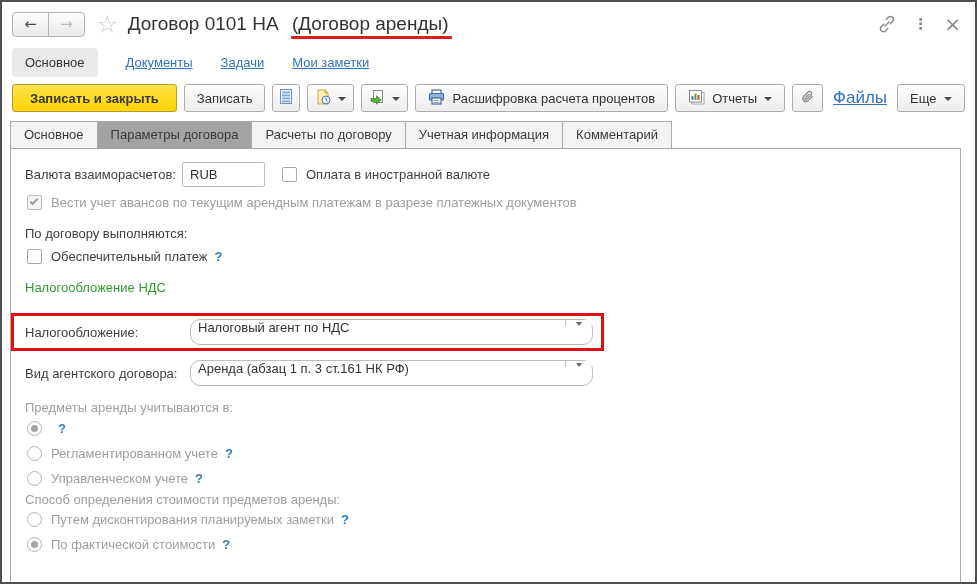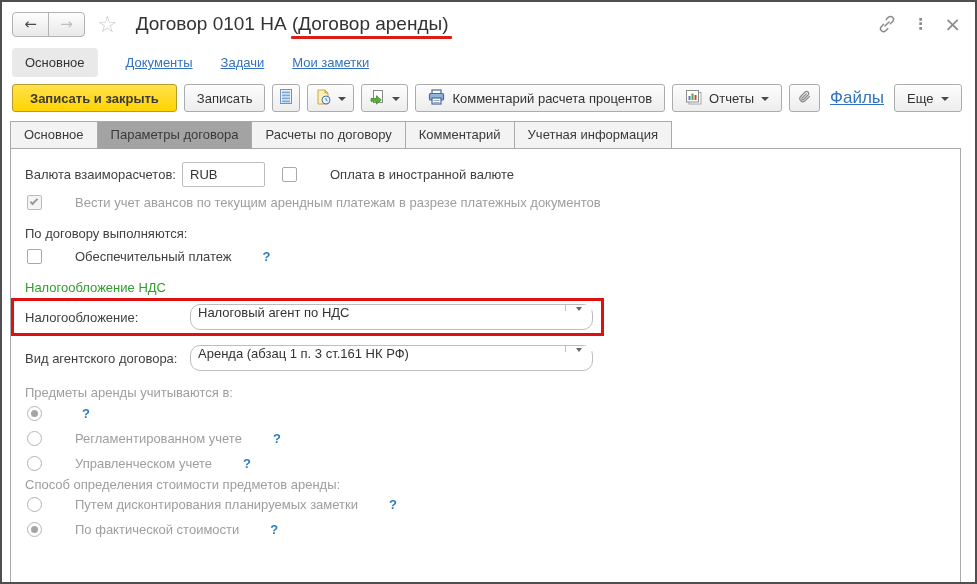--- a/index.html
+++ b/index.html
@@ -18,21 +18,21 @@
     width:37px; height:25px; border:1px solid #b3b3b3;
     background: linear-gradient(#fdfdfd,#e9e9e9);
     display:flex; align-items:center; justify-content:center;
     font-size:15px; color:#4a4a4a; cursor:pointer; padding:0;
     font-family:"DejaVu Sans", sans-serif;
   }
   .histbtn.back { border-radius:4px 0 0 4px; }
   .histbtn.fwd  { border-radius:0 4px 4px 0; margin-left:-1px; color:#bdbdbd; }
   .star { font-size:23px; color:#c9c9c9; margin:0 10px 0 12px; cursor:pointer; line-height:1;
           font-family:"DejaVu Sans", sans-serif; }
-  .title { margin:8px; font-size:19px; font-weight:400; color:#333; white-space:pre; display:flex; }
+  .title { margin:0; font-size:19px; font-weight:400; color:#333; white-space:pre; display:flex;gap:8px; }
   .title-hl { position:relative; }
   .red-underline { position:absolute; left:-1px; right:-3px; bottom:-4px; height:3px;
                    background:#d91e18; border-radius:1px; }
   .tb-spacer { flex:1; }
   .hdr-ico { color:#8a8a8a; margin-left:16px; cursor:pointer; display:flex; align-items:center; }
   .hdr-ico.dots { font-size:15px; font-weight:700; letter-spacing:0;
                   font-family:"DejaVu Sans", sans-serif; }
   .hdr-ico.close { font-size:20px; font-family:"DejaVu Sans", sans-serif; }
   
   .navrow { height: 37px; display:flex; align-items:center; padding:0 10px; gap:28px; font-size:13px; }
@@ -87,28 +87,28 @@
         flex:none; position:relative; cursor:pointer; display:inline-block; }
   .cb.disabled { border-color:#bcbcbc; background:#f4f4f4; cursor:default; }
   .checkmark { position:absolute; left:2px; top:3px; width:8px; height:4px;
                border-left:2px solid #9a9a9a; border-bottom:2px solid #9a9a9a; transform:rotate(-45deg); }
   .radio { width:15px; height:15px; border:1px solid #b3b3b3; border-radius:50%; background:#fff;
            flex:none; position:relative; display:inline-block; }
   .radio-dot { position:absolute; left:3px; top:3px; width:7px; height:7px; border-radius:50%; background:#a5a5a5; }
   .dis { color:#9e9e9e; }
   .help { color:#2d7dc1; font-weight:700; margin-left:7px; font-size:13px; cursor:pointer; }
   .section-lbl { margin: 0 0 8px 0; }
-  .green-hdr { color:#2e9e2e; margin-bottom:3px; cursor:pointer; }
+  .green-hdr { color:#2e9e2e; margin-bottom:18px; cursor:pointer; }
   .red-box {
     border:3px solid #dd1111; width:593px; margin-left:-14px;
     padding:3px 8px 3px 11px; display:flex; align-items:center; margin-bottom:9px;
   }
   .mb8 { margin-bottom:8px; } .mb10 { margin-bottom:10px; } .mb14 { margin-bottom:14px; }
   .mb16 { margin-bottom:16px; } .mb6 { margin-bottom:6px; }
-  .cbrow { display:flex; align-items:flex-end;gap:24px; }
+  .cbrow { display:flex; align-items:flex-end; }
   .cbrow .cb, .cbrow .radio { margin-right:9px; }
   .indent { margin-left:2px; }
 </style>
 </head>
 <body>
 
 <div class="window">
 
   <div class="titlebar">
     <div class="histnav">
@@ -177,21 +177,21 @@
     <button class="btn">
       <span>
         <svg width="17" height="16" viewBox="0 0 17 16">
           <rect x="4" y="1" width="9" height="4" fill="#ffffff" stroke="#46689b" stroke-width="1.2"></rect>
           <rect x="1.5" y="4.5" width="14" height="6.5" rx="1" fill="#8fb4dc" stroke="#46689b" stroke-width="1.2"></rect>
           <rect x="4" y="9" width="9" height="6" fill="#ffffff" stroke="#46689b" stroke-width="1.2"></rect>
           <line x1="5.5" y1="11.5" x2="11.5" y2="11.5" stroke="#9aa7b8"></line>
           <line x1="5.5" y1="13.5" x2="11.5" y2="13.5" stroke="#9aa7b8"></line>
         </svg>
       </span>
-      <span>Комментарий расчета процентов</span>
+      <span>Расшифровка расчета процентов</span>
     </button>
     <button class="btn">
       <span>
         <svg width="17" height="16" viewBox="0 0 17 16">
           <rect x="4" y="3.5" width="12" height="11.5" fill="#ffffff" stroke="#a5a5a5"></rect>
           <rect x="1.5" y="1.5" width="12" height="11.5" fill="#ffffff" stroke="#8a8a8a"></rect>
           <rect x="3.5" y="7" width="2" height="4" fill="#4d82c3"></rect>
           <rect x="6.5" y="4.5" width="2" height="6.5" fill="#57a639"></rect>
           <rect x="9.5" y="6" width="2" height="5" fill="#d04a3a"></rect>
         </svg>
@@ -212,22 +212,22 @@
       <span class="caret"></span>
     </button>
     <div class="tbar-spacer"></div>
     <button class="btn help-btn">?</button>
   </div>
 
   <div class="tabs">
     <span class="tab">Основное</span>
     <span class="tab active">Параметры договора</span>
     <span class="tab">Расчеты по договору</span>
+    <span class="tab">Учетная информация</span>
     <span class="tab">Комментарий</span>
-    <span class="tab">Учетная информация</span>
   </div>
 
   <div class="panel">
 
     <div class="row mb8">
       <span class="field-lbl">Валюта взаиморасчетов:</span>
       <input class="input" value="RUB" style="">
       <span style="width:17px"></span>
       <span class="cbrow">
         <span class="cb"></span>

